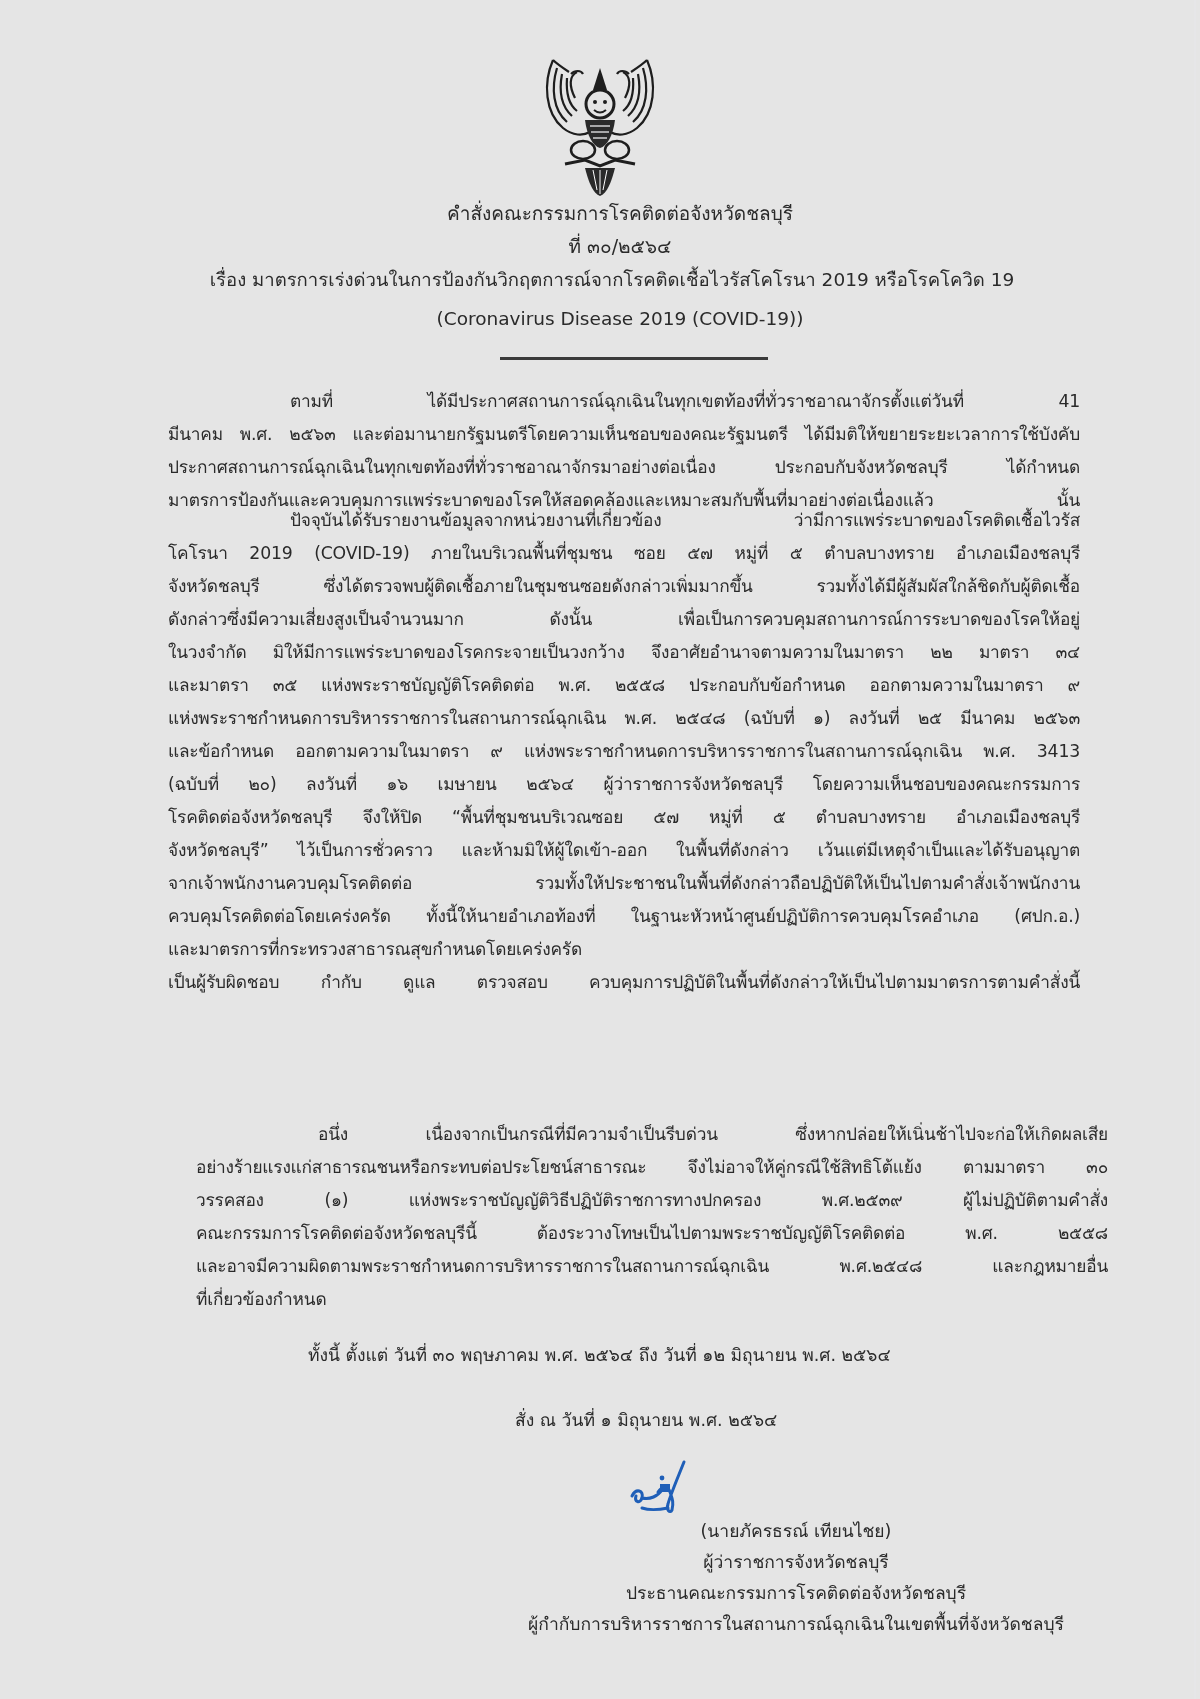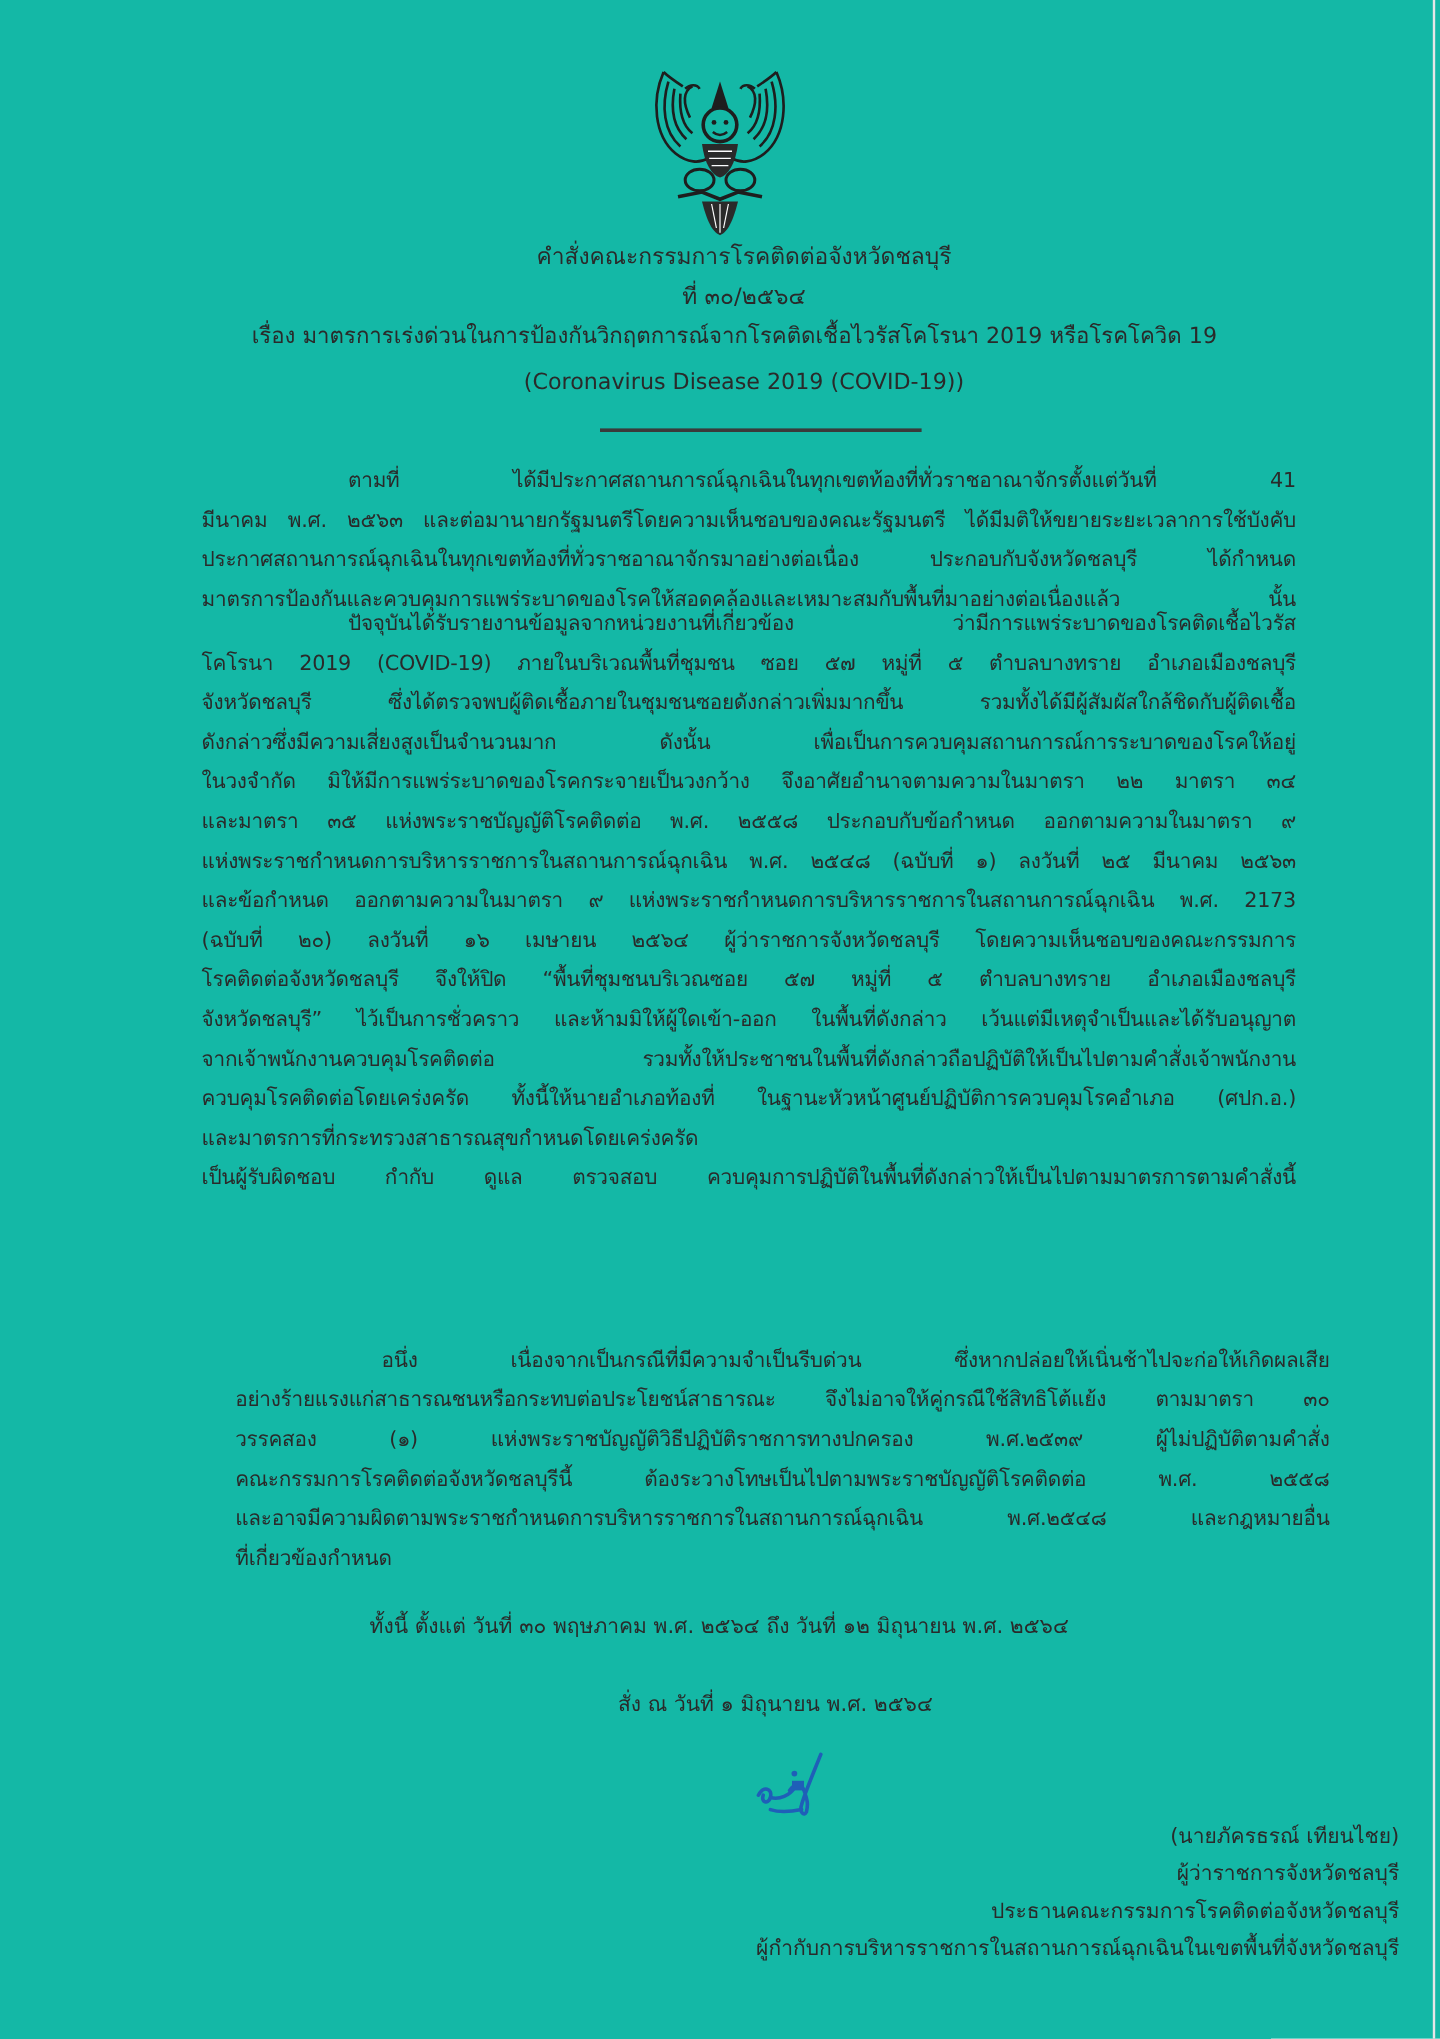--- a/index.html
+++ b/index.html
@@ -13,21 +13,21 @@
       position: relative;
       overflow: hidden;
       font-family: "DejaVu Sans", "Liberation Sans", sans-serif;
       color: #2a2a2a;
     }
     .page {
       position: absolute;
       left: 0; top: 0;
       width: 1200px;
       height: 1699px;
-      background: #14b8a6;
+      background: #e5e5e5;
     }
     .right-edge {
       position: absolute;
       left: 1194px; top: 0;
       width: 2px; height: 1699px;
       background: #e6e6e8;
     }
     .emblem {
       position: absolute;
       left: 535px; top: 28px;
@@ -62,21 +62,21 @@
       letter-spacing: -0.2px;
     }
     .line.indent { padding-left: 122px; }
     .line.last { text-align-last: left; }
     .sig-block {
       position: absolute;
       left: 440px; width: 740px;
       text-align: center;
       font-size: 17.5px;
     }
-    .sig-block div { height: 31px; line-height: 31px; white-space: nowrap; text-align: right; }
+    .sig-block div { height: 31px; line-height: 31px; white-space: nowrap; }
     .signature {
       position: absolute;
       left: 628px; top: 1452px;
       width: 70px; height: 65px;
     }
     .date-line {
       position: absolute;
       white-space: nowrap;
       font-size: 17.5px;
     }
@@ -149,21 +149,21 @@
   </div>
 
   <div class="body-block" style="top:504px;">
     <div class="line indent">ปัจจุบันได้รับรายงานข้อมูลจากหน่วยงานที่เกี่ยวข้อง ว่ามีการแพร่ระบาดของโรคติดเชื้อไวรัส</div>
     <div class="line">โคโรนา 2019 (COVID-19) ภายในบริเวณพื้นที่ชุมชน ซอย ๕๗ หมู่ที่ ๕ ตำบลบางทราย อำเภอเมืองชลบุรี</div>
     <div class="line">จังหวัดชลบุรี ซึ่งได้ตรวจพบผู้ติดเชื้อภายในชุมชนซอยดังกล่าวเพิ่มมากขึ้น รวมทั้งได้มีผู้สัมผัสใกล้ชิดกับผู้ติดเชื้อ</div>
     <div class="line">ดังกล่าวซึ่งมีความเสี่ยงสูงเป็นจำนวนมาก ดังนั้น เพื่อเป็นการควบคุมสถานการณ์การระบาดของโรคให้อยู่</div>
     <div class="line">ในวงจำกัด มิให้มีการแพร่ระบาดของโรคกระจายเป็นวงกว้าง จึงอาศัยอำนาจตามความในมาตรา ๒๒ มาตรา ๓๔</div>
     <div class="line">และมาตรา ๓๕ แห่งพระราชบัญญัติโรคติดต่อ พ.ศ. ๒๕๕๘ ประกอบกับข้อกำหนด ออกตามความในมาตรา ๙</div>
     <div class="line">แห่งพระราชกำหนดการบริหารราชการในสถานการณ์ฉุกเฉิน พ.ศ. ๒๕๔๘ (ฉบับที่ ๑) ลงวันที่ ๒๕ มีนาคม ๒๕๖๓</div>
-    <div class="line">และข้อกำหนด ออกตามความในมาตรา ๙ แห่งพระราชกำหนดการบริหารราชการในสถานการณ์ฉุกเฉิน พ.ศ. 2173</div>
+    <div class="line">และข้อกำหนด ออกตามความในมาตรา ๙ แห่งพระราชกำหนดการบริหารราชการในสถานการณ์ฉุกเฉิน พ.ศ. 3413</div>
     <div class="line">(ฉบับที่ ๒๐) ลงวันที่ ๑๖ เมษายน ๒๕๖๔ ผู้ว่าราชการจังหวัดชลบุรี โดยความเห็นชอบของคณะกรรมการ</div>
     <div class="line">โรคติดต่อจังหวัดชลบุรี จึงให้ปิด “พื้นที่ชุมชนบริเวณซอย ๕๗ หมู่ที่ ๕ ตำบลบางทราย อำเภอเมืองชลบุรี</div>
     <div class="line">จังหวัดชลบุรี” ไว้เป็นการชั่วคราว และห้ามมิให้ผู้ใดเข้า-ออก ในพื้นที่ดังกล่าว เว้นแต่มีเหตุจำเป็นและได้รับอนุญาต</div>
     <div class="line">จากเจ้าพนักงานควบคุมโรคติดต่อ รวมทั้งให้ประชาชนในพื้นที่ดังกล่าวถือปฏิบัติให้เป็นไปตามคำสั่งเจ้าพนักงาน</div>
     <div class="line">ควบคุมโรคติดต่อโดยเคร่งครัด ทั้งนี้ให้นายอำเภอท้องที่ ในฐานะหัวหน้าศูนย์ปฏิบัติการควบคุมโรคอำเภอ (ศปก.อ.)</div>
     <div class="line last">และมาตรการที่กระทรวงสาธารณสุขกำหนดโดยเคร่งครัด</div>
     <div class="line">เป็นผู้รับผิดชอบ กำกับ ดูแล ตรวจสอบ ควบคุมการปฏิบัติในพื้นที่ดังกล่าวให้เป็นไปตามมาตรการตามคำสั่งนี้</div>
   </div>
 
   <div class="body-block" style="top:1118px;margin-left:28px;">

